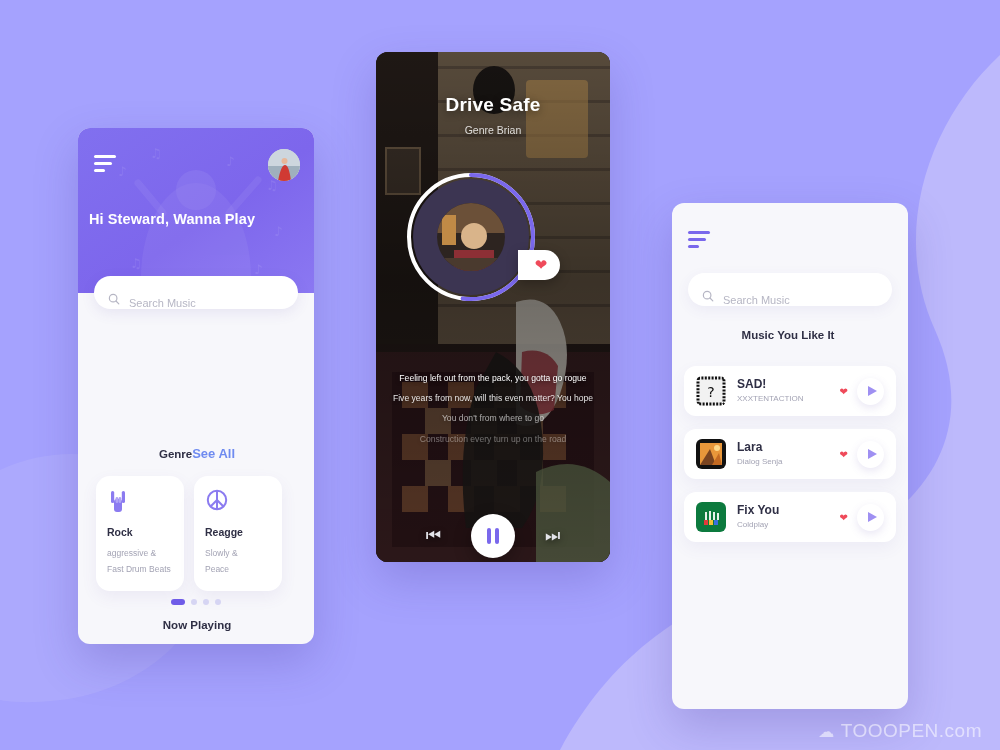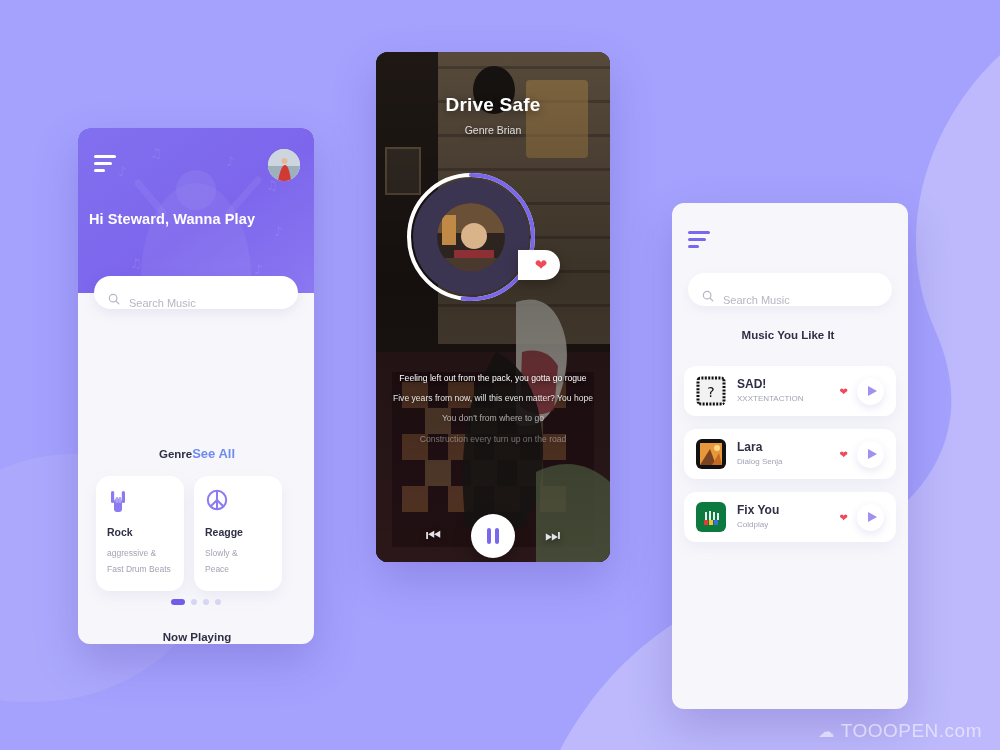--- a/index.html
+++ b/index.html
@@ -221,21 +221,21 @@
     </div>
   </div>
 
   <div class="dots" id="home-dots">
     <i class="on"></i>
     <i></i>
     <i></i>
     <i></i>
   </div>
 
-  <div class="sec-row" style="top:503px;">
+  <div class="sec-row" style="top:491px;">
     <span class="sec-title">Now Playing</span>
   </div>
 
 </div>
 
 <div class="phone" id="phone-player">
 
   <div class="player-bg">
     <svg viewBox="0 0 234 510" preserveAspectRatio="none">
       <defs>

